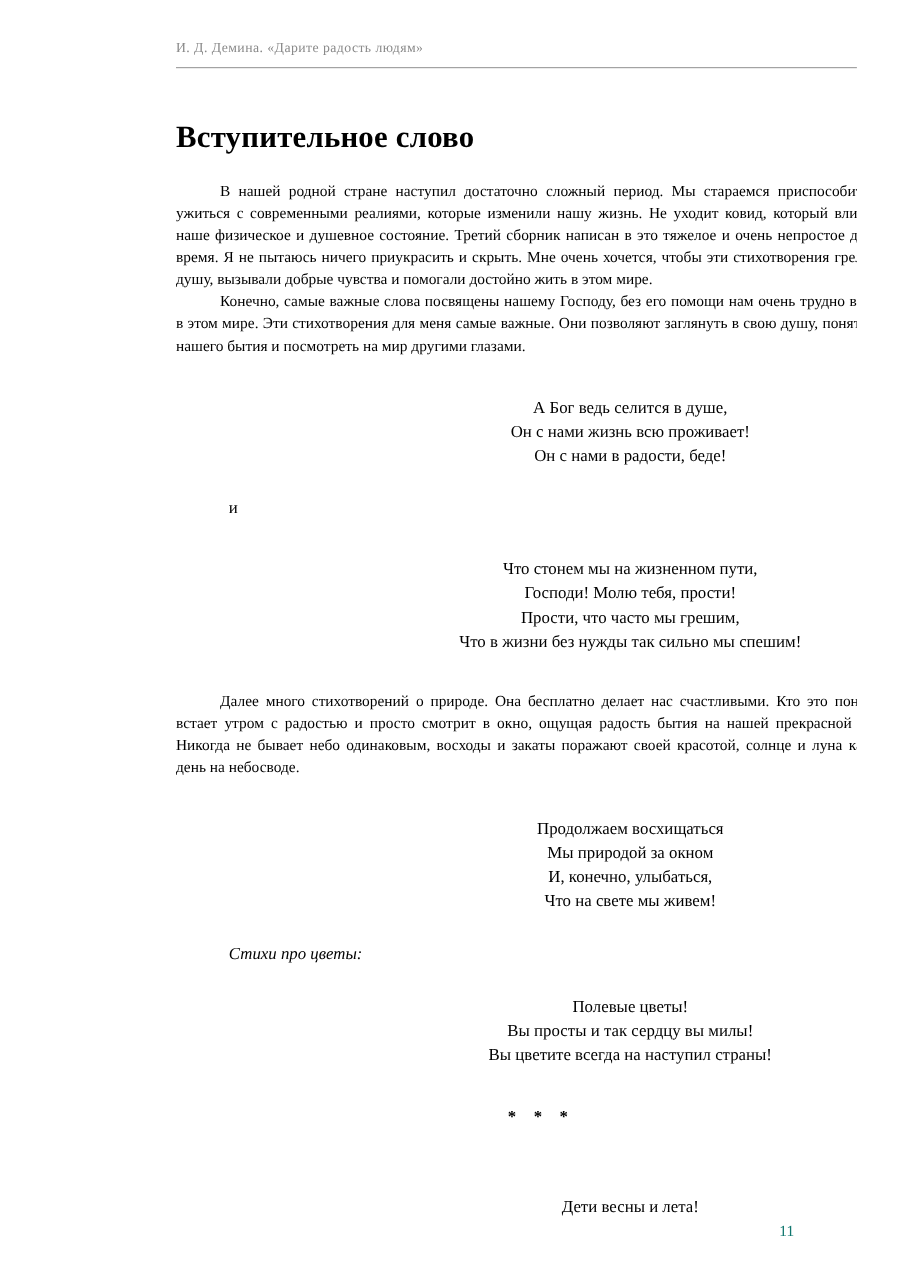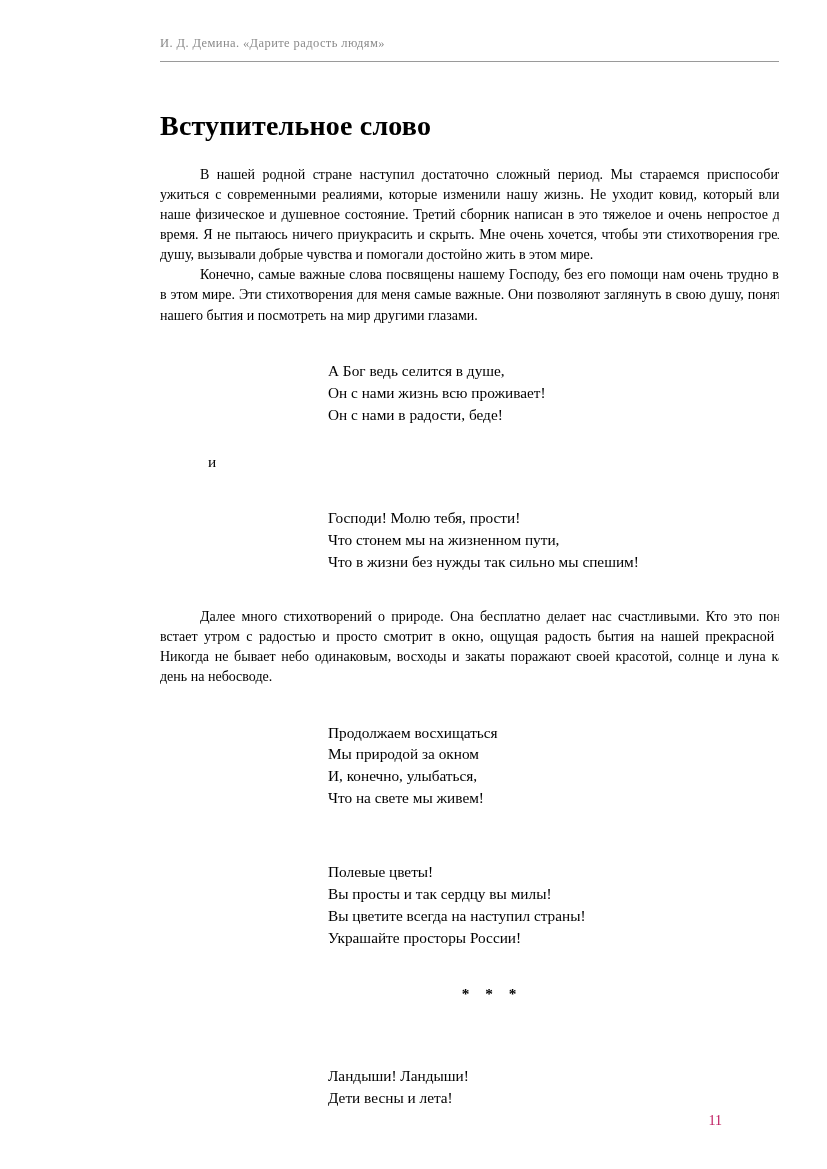--- a/index.html
+++ b/index.html
@@ -82,20 +82,21 @@
   .verse {
     margin: 0;
     padding: 0;
     list-style: none;
     font-size: 15.3px;
     line-height: 1.435;
     margin-left: 168px;
   }
   .verse .verse-line {
     white-space: pre-wrap;
+    text-align: center;
   }
   .spacer-md { height: 26px; }
   .spacer-lg { height: 34px; }
 
   .conjunction {
     font-size: 15.3px;
     line-height: 1.435;
     margin-left: 48px;
   }
 
@@ -114,21 +115,21 @@
     font-weight: bold;
     padding-left: 6px;
   }
 
   
   .folio {
     position: absolute;
     right: 57px;
     bottom: 40px;
     font-size: 14px;
-    color: #be185d;
+    color: #0f766e;
   }
 </style>
 </head>
 <body>
 
 <div class="page">
 
   <div class="running-head">
     <div class="running-head-text">И. Д. Демина. «Дарите радость людям»</div>
   </div>
@@ -150,59 +151,59 @@
       <div class="verse-line">Он с нами в радости, беде!</div>
     </div>
 
     <div class="spacer-md"></div>
 
     <div class="conjunction">и</div>
 
     <div class="spacer-lg"></div>
 
     <div class="verse">
+      <div class="verse-line">Что стонем мы на жизненном пути,</div>
       <div class="verse-line">Господи! Молю тебя, прости!</div>
-      <div class="verse-line">Что стонем мы на жизненном пути,</div>
+      <div class="verse-line">Прости, что часто мы грешим,</div>
       <div class="verse-line">Что в жизни без нужды так сильно мы спешим!</div>
     </div>
 
     <div class="spacer-lg"></div>
 
     <p class="body-par"><span>Далее много стихотворений о природе. Она бесплатно делает нас счастливыми. Кто это понимает, встает утром с радостью и просто смотрит в окно, ощущая радость бытия на нашей прекрасной земле. Никогда не бывает небо одинаковым, восходы и закаты поражают своей красотой, солнце и луна каждый день на небосводе.</span></p>
 
     <div class="spacer-lg"></div>
 
     <div class="verse">
       <div class="verse-line">Продолжаем восхищаться</div>
       <div class="verse-line">Мы природой за окном</div>
       <div class="verse-line">И, конечно, улыбаться,</div>
       <div class="verse-line">Что на свете мы живем!</div>
     </div>
 
     <div class="spacer-md"></div>
 
+    <div class="section-note">Стихи про цветы:</div>
 
     <div class="spacer-md"></div>
 
     <div class="verse">
       <div class="verse-line">Полевые цветы!</div>
       <div class="verse-line">Вы просты и так сердцу вы милы!</div>
       <div class="verse-line">Вы цветите всегда на наступил страны!</div>
-      <div class="verse-line">Украшайте просторы России!</div>
     </div>
 
     <div class="spacer-lg"></div>
 
     <div class="asterisks">* * *</div>
 
     <div class="spacer-lg"></div>
     <div class="spacer-md"></div>
 
     <div class="verse">
-      <div class="verse-line">Ландыши! Ландыши!</div>
       <div class="verse-line">Дети весны и лета!</div>
     </div>
 
   </div>
 
   <div class="folio">11</div>
 
 </div>
 
 </body></html>

